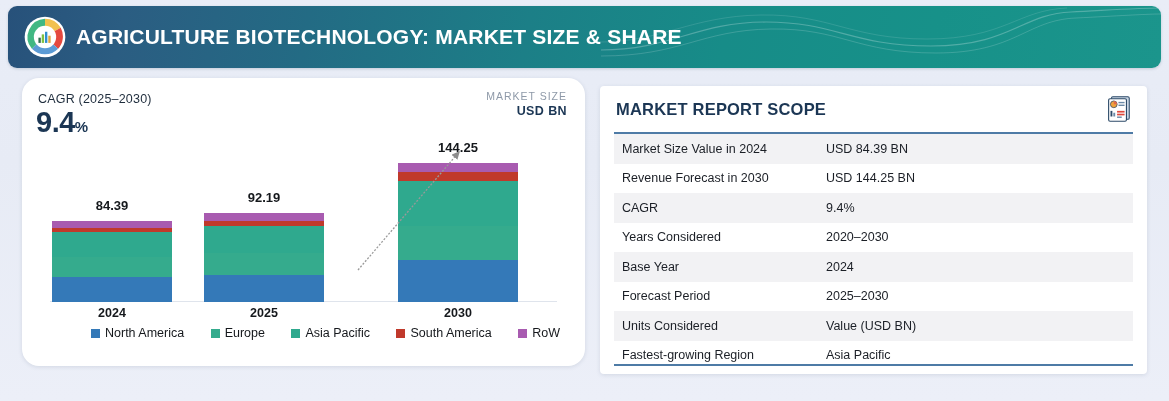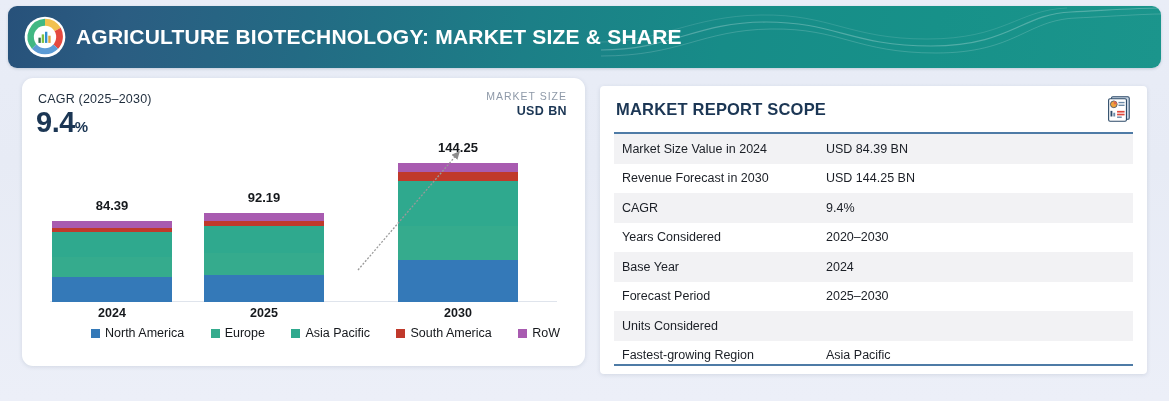--- a/index.html
+++ b/index.html
@@ -63,21 +63,21 @@
     letter-spacing: .2px;
     white-space: nowrap;
   }
 
   
   .chart-card {
     position: absolute;
     left: 22px; top: 78px;
     width: 563px; height: 288px;
     background: #ffffff;
-    border-radius: 11px;
+    border-radius: 17px;
     box-shadow: 0 1px 4px rgba(40,60,95,.13);
   }
   .cagr-label {
     position: absolute;
     left: 16px; top: 14px;
     font-size: 12.5px;
     color: #1f2d3d;
     letter-spacing: .2px;
   }
   .cagr-value {
@@ -381,20 +381,21 @@
         <div class="scope-row alt">
           <div class="scope-key">Base Year</div>
           <div class="scope-val">2024</div>
         </div>
         <div class="scope-row">
           <div class="scope-key">Forecast Period</div>
           <div class="scope-val">2025–2030</div>
         </div>
         <div class="scope-row alt">
           <div class="scope-key">Units Considered</div>
+          <div class="scope-val">Value (USD BN)</div>
         </div>
         <div class="scope-row">
           <div class="scope-key">Fastest-growing Region</div>
           <div class="scope-val">Asia Pacific</div>
         </div>
       </div>
     <div class="scope-rule-bottom"></div>
   </div>
 
 </div>

